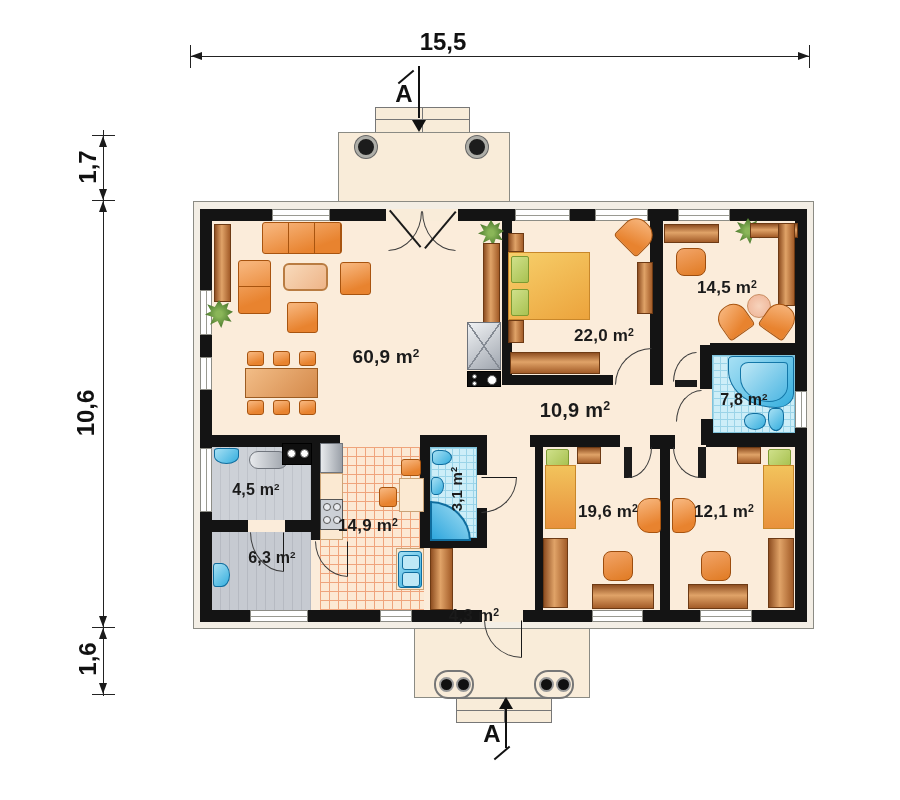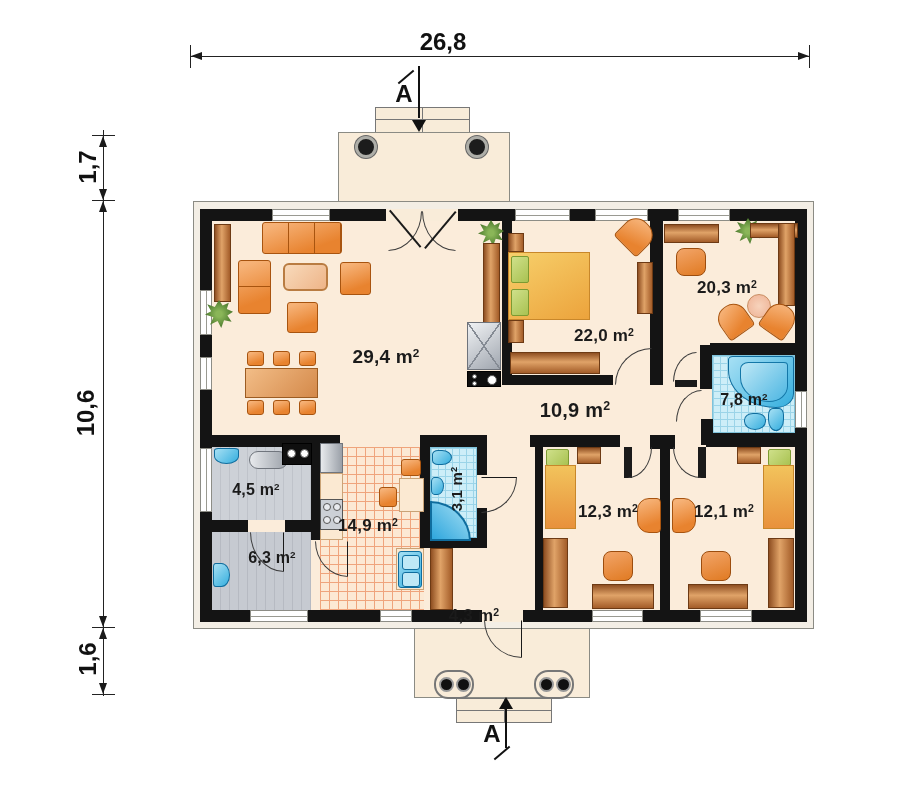--- a/index.html
+++ b/index.html
@@ -239,39 +239,39 @@
   <div class="ochair" style="left:603px;top:551px;width:30px;height:30px;"></div>
 
   <div class="abs wood-h" style="left:737px;top:447px;width:24px;height:17px;"></div>
   <div class="abs grn" style="left:768px;top:449px;width:23px;height:17px;"></div>
   <div class="abs" style="left:763px;top:465px;width:31px;height:64px;background:linear-gradient(180deg,#f2c35c,#e8913c);border:1.5px solid #c8872a;box-sizing:border-box;"></div>
   <div class="abs or" style="left:672px;top:498px;width:24px;height:35px;border-radius:4px 12px 12px 4px;"></div>
   <div class="abs wood-v" style="left:768px;top:538px;width:26px;height:70px;"></div>
   <div class="abs wood-h" style="left:688px;top:584px;width:60px;height:25px;"></div>
   <div class="ochair" style="left:701px;top:551px;width:30px;height:30px;"></div>
 
-  <div class="rlabel" style="left:386px;top:357px;font-size:19px;"><span>29,4 m</span><span class="sup">2</span></div>
+  <div class="rlabel" style="left:386px;top:357px;font-size:19px;"><span>60,9 m</span><span class="sup">2</span></div>
   <div class="rlabel" style="left:604px;top:336px;font-size:17px;"><span>22,0 m</span><span class="sup">2</span></div>
-  <div class="rlabel" style="left:727px;top:288px;font-size:17px;"><span>20,3 m</span><span class="sup">2</span></div>
+  <div class="rlabel" style="left:727px;top:288px;font-size:17px;"><span>14,5 m</span><span class="sup">2</span></div>
   <div class="rlabel" style="left:575px;top:410px;font-size:20px;"><span>10,9 m</span><span class="sup">2</span></div>
   <div class="rlabel" style="left:744px;top:400px;font-size:16px;"><span>7,8 m</span><span class="sup">2</span></div>
   <div class="rlabel" style="left:256px;top:490px;font-size:16px;"><span>4,5 m</span><span class="sup">2</span></div>
   <div class="rlabel" style="left:272px;top:558px;font-size:16px;"><span>6,3 m</span><span class="sup">2</span></div>
   <div class="rlabel" style="left:368px;top:526px;font-size:17px;"><span>14,9 m</span><span class="sup">2</span></div>
   <div class="rlabel rot" style="left:456px;top:489px;font-size:15px;"><span>3,1 m</span><span class="sup">2</span></div>
   <div class="rlabel" style="left:474px;top:583px;font-size:17px;margin-top:33px;"><span>4,3 m</span><span class="sup">2</span></div>
-  <div class="rlabel" style="left:608px;top:512px;font-size:17px;"><span>12,3 m</span><span class="sup">2</span></div>
+  <div class="rlabel" style="left:608px;top:512px;font-size:17px;"><span>19,6 m</span><span class="sup">2</span></div>
   <div class="rlabel" style="left:724px;top:512px;font-size:17px;"><span>12,1 m</span><span class="sup">2</span></div>
 
   <div class="thinline" style="left:190px;top:56px;width:620px;height:1px;"></div>
   <div class="thinline" style="left:190px;top:45px;width:1px;height:23px;"></div>
   <div class="thinline" style="left:809px;top:45px;width:1px;height:23px;"></div>
   <div class="tri" style="left:191px;top:52px;border-right:11px solid #1a1a1a;border-top:4.5px solid transparent;border-bottom:4.5px solid transparent;"></div>
   <div class="tri" style="left:798px;top:52px;border-left:11px solid #1a1a1a;border-top:4.5px solid transparent;border-bottom:4.5px solid transparent;"></div>
-  <div class="dimlab" style="left:443px;top:42px;">26,8</div>
+  <div class="dimlab" style="left:443px;top:42px;">15,5</div>
 
   <div class="thinline" style="left:103px;top:130px;width:1px;height:566px;"></div>
   <div class="thinline" style="left:92px;top:135px;width:23px;height:1px;"></div>
   <div class="thinline" style="left:92px;top:200px;width:23px;height:1px;"></div>
   <div class="thinline" style="left:92px;top:627px;width:23px;height:1px;"></div>
   <div class="thinline" style="left:92px;top:694px;width:23px;height:1px;"></div>
   <div class="tri" style="left:99px;top:136px;border-bottom:11px solid #1a1a1a;border-left:4.5px solid transparent;border-right:4.5px solid transparent;"></div>
   <div class="tri" style="left:99px;top:189px;border-top:11px solid #1a1a1a;border-left:4.5px solid transparent;border-right:4.5px solid transparent;"></div>
   <div class="tri" style="left:99px;top:201px;border-bottom:11px solid #1a1a1a;border-left:4.5px solid transparent;border-right:4.5px solid transparent;"></div>
   <div class="tri" style="left:99px;top:616px;border-top:11px solid #1a1a1a;border-left:4.5px solid transparent;border-right:4.5px solid transparent;"></div>

